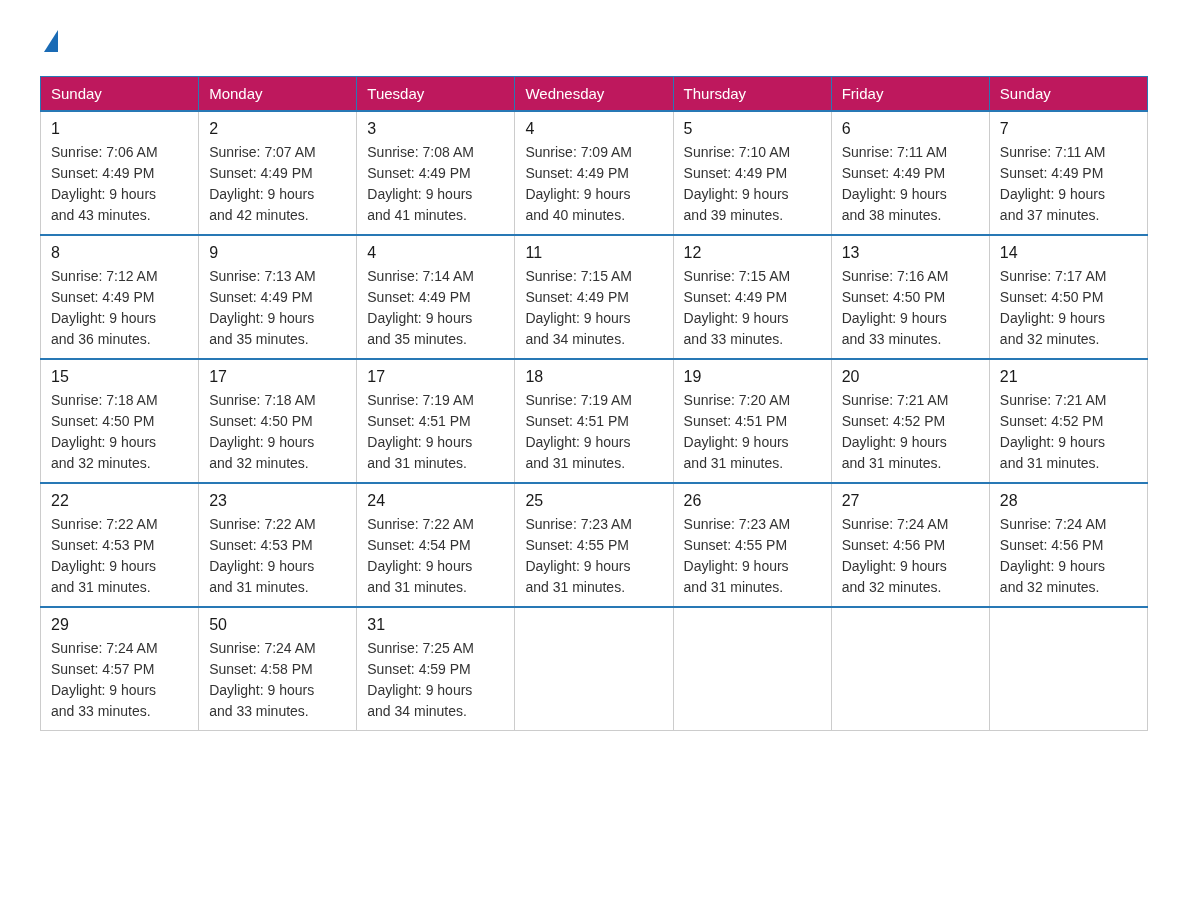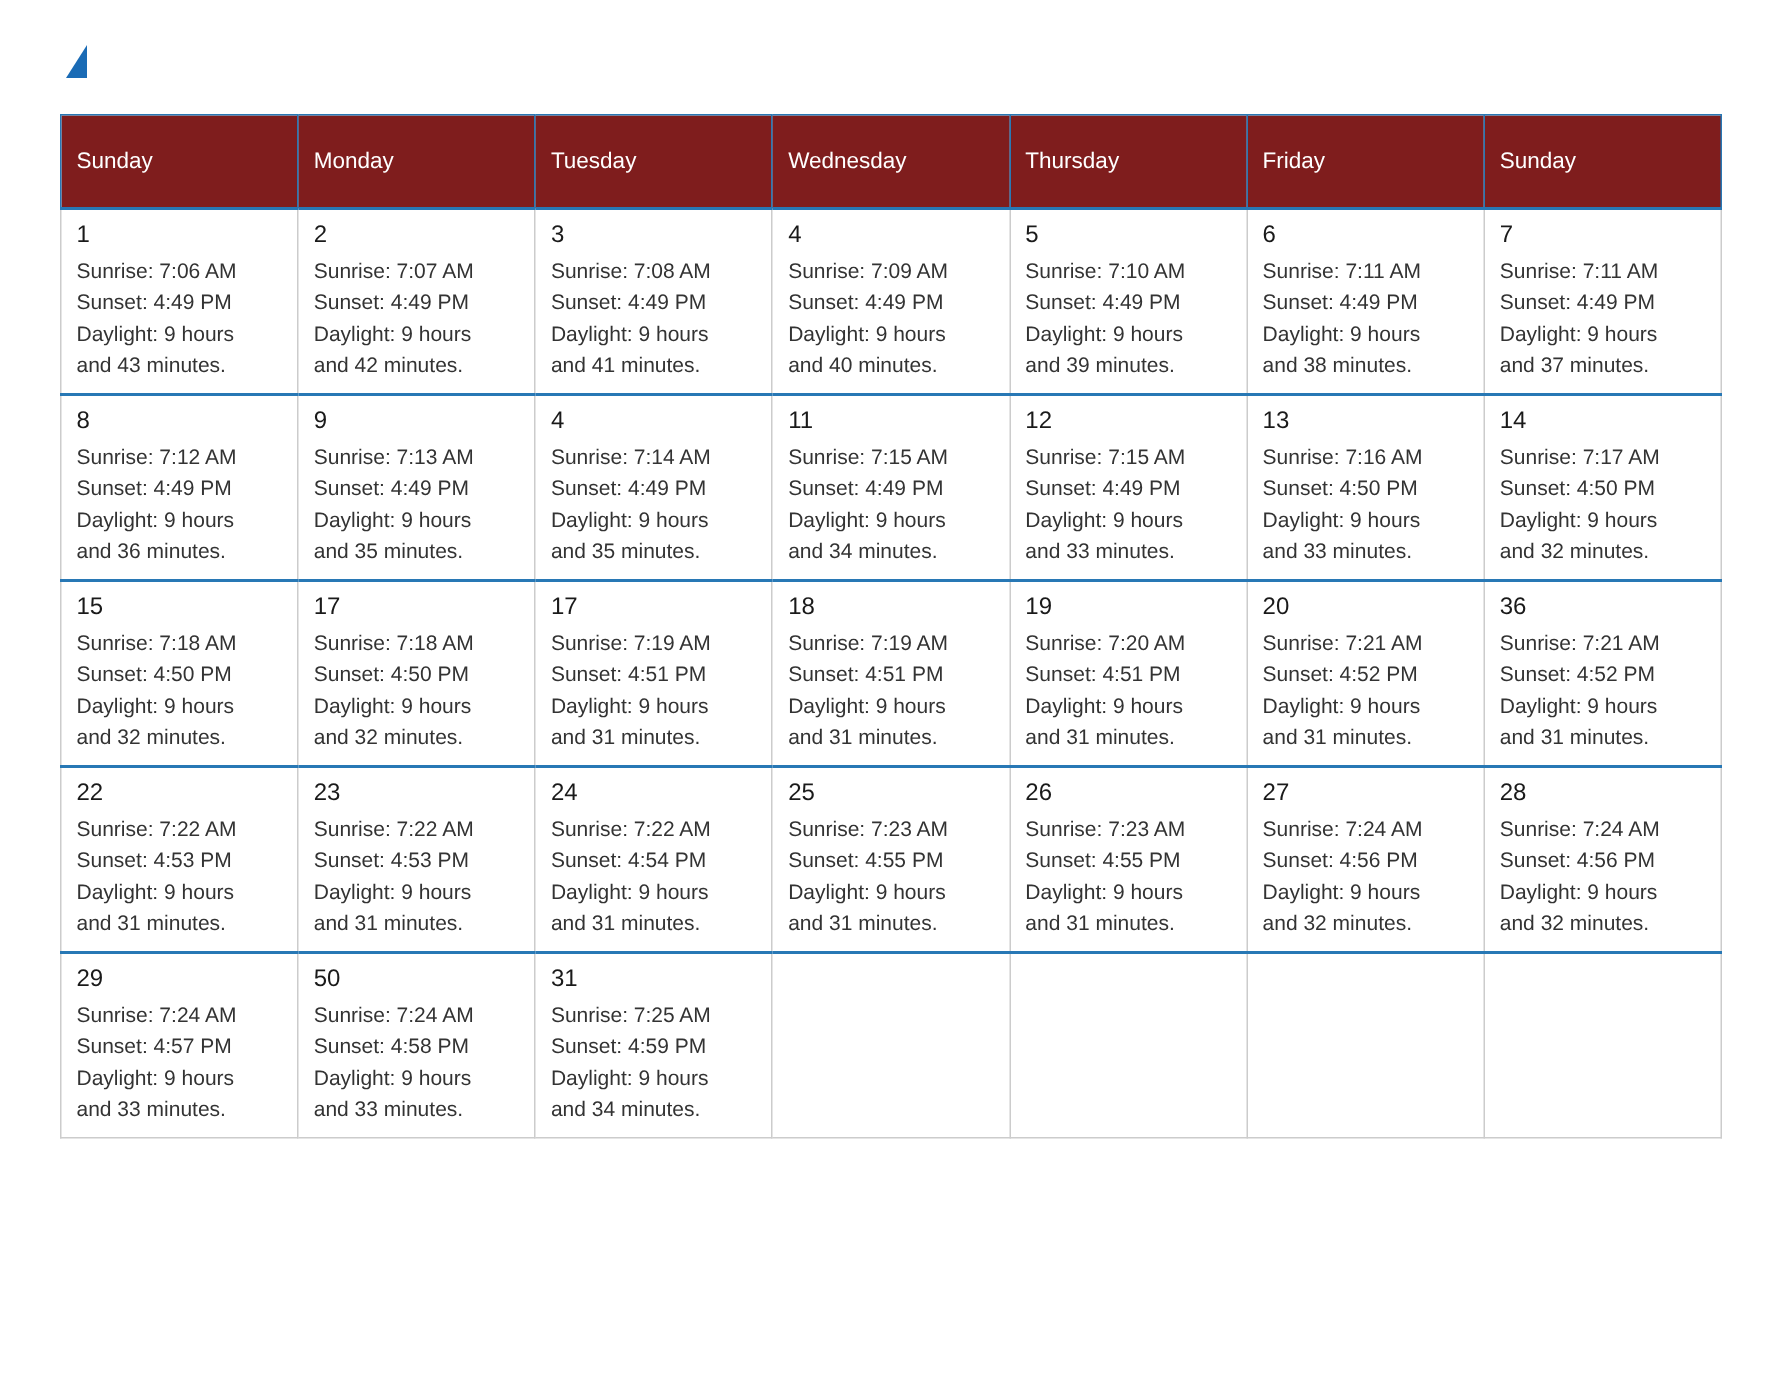--- a/index.html
+++ b/index.html
@@ -61,23 +61,23 @@
       font-size: 22px;
       color: #1a1a1a;
       margin-top: 4px;
     }
     .calendar-table {
       width: 100%;
       border-collapse: collapse;
       font-size: 13px;
     }
     .calendar-table th {
-      background-color: #7f1d1d;
+      background-color: #be185d;
       color: #ffffff;
-      padding: 22px 10px;
+      padding: 8px 10px;
       text-align: left;
       font-size: 15px;
       font-weight: normal;
       border: 1px solid #2878b5;
     }
     .calendar-table td {
       border: 1px solid #cccccc;
       border-top: 2px solid #2878b5;
       vertical-align: top;
       padding: 8px 10px;
@@ -209,21 +209,21 @@
       </td>
         <td>
         <div class="day-number">19</div>
         <div class="day-info">Sunrise: 7:20 AM<br>Sunset: 4:51 PM<br>Daylight: 9 hours<br>and 31 minutes.</div>
       </td>
         <td>
         <div class="day-number">20</div>
         <div class="day-info">Sunrise: 7:21 AM<br>Sunset: 4:52 PM<br>Daylight: 9 hours<br>and 31 minutes.</div>
       </td>
         <td>
-        <div class="day-number">36</div>
+        <div class="day-number">21</div>
         <div class="day-info">Sunrise: 7:21 AM<br>Sunset: 4:52 PM<br>Daylight: 9 hours<br>and 31 minutes.</div>
       </td>
       </tr>
       <tr>
         <td>
         <div class="day-number">22</div>
         <div class="day-info">Sunrise: 7:22 AM<br>Sunset: 4:53 PM<br>Daylight: 9 hours<br>and 31 minutes.</div>
       </td>
         <td>
         <div class="day-number">23</div>

